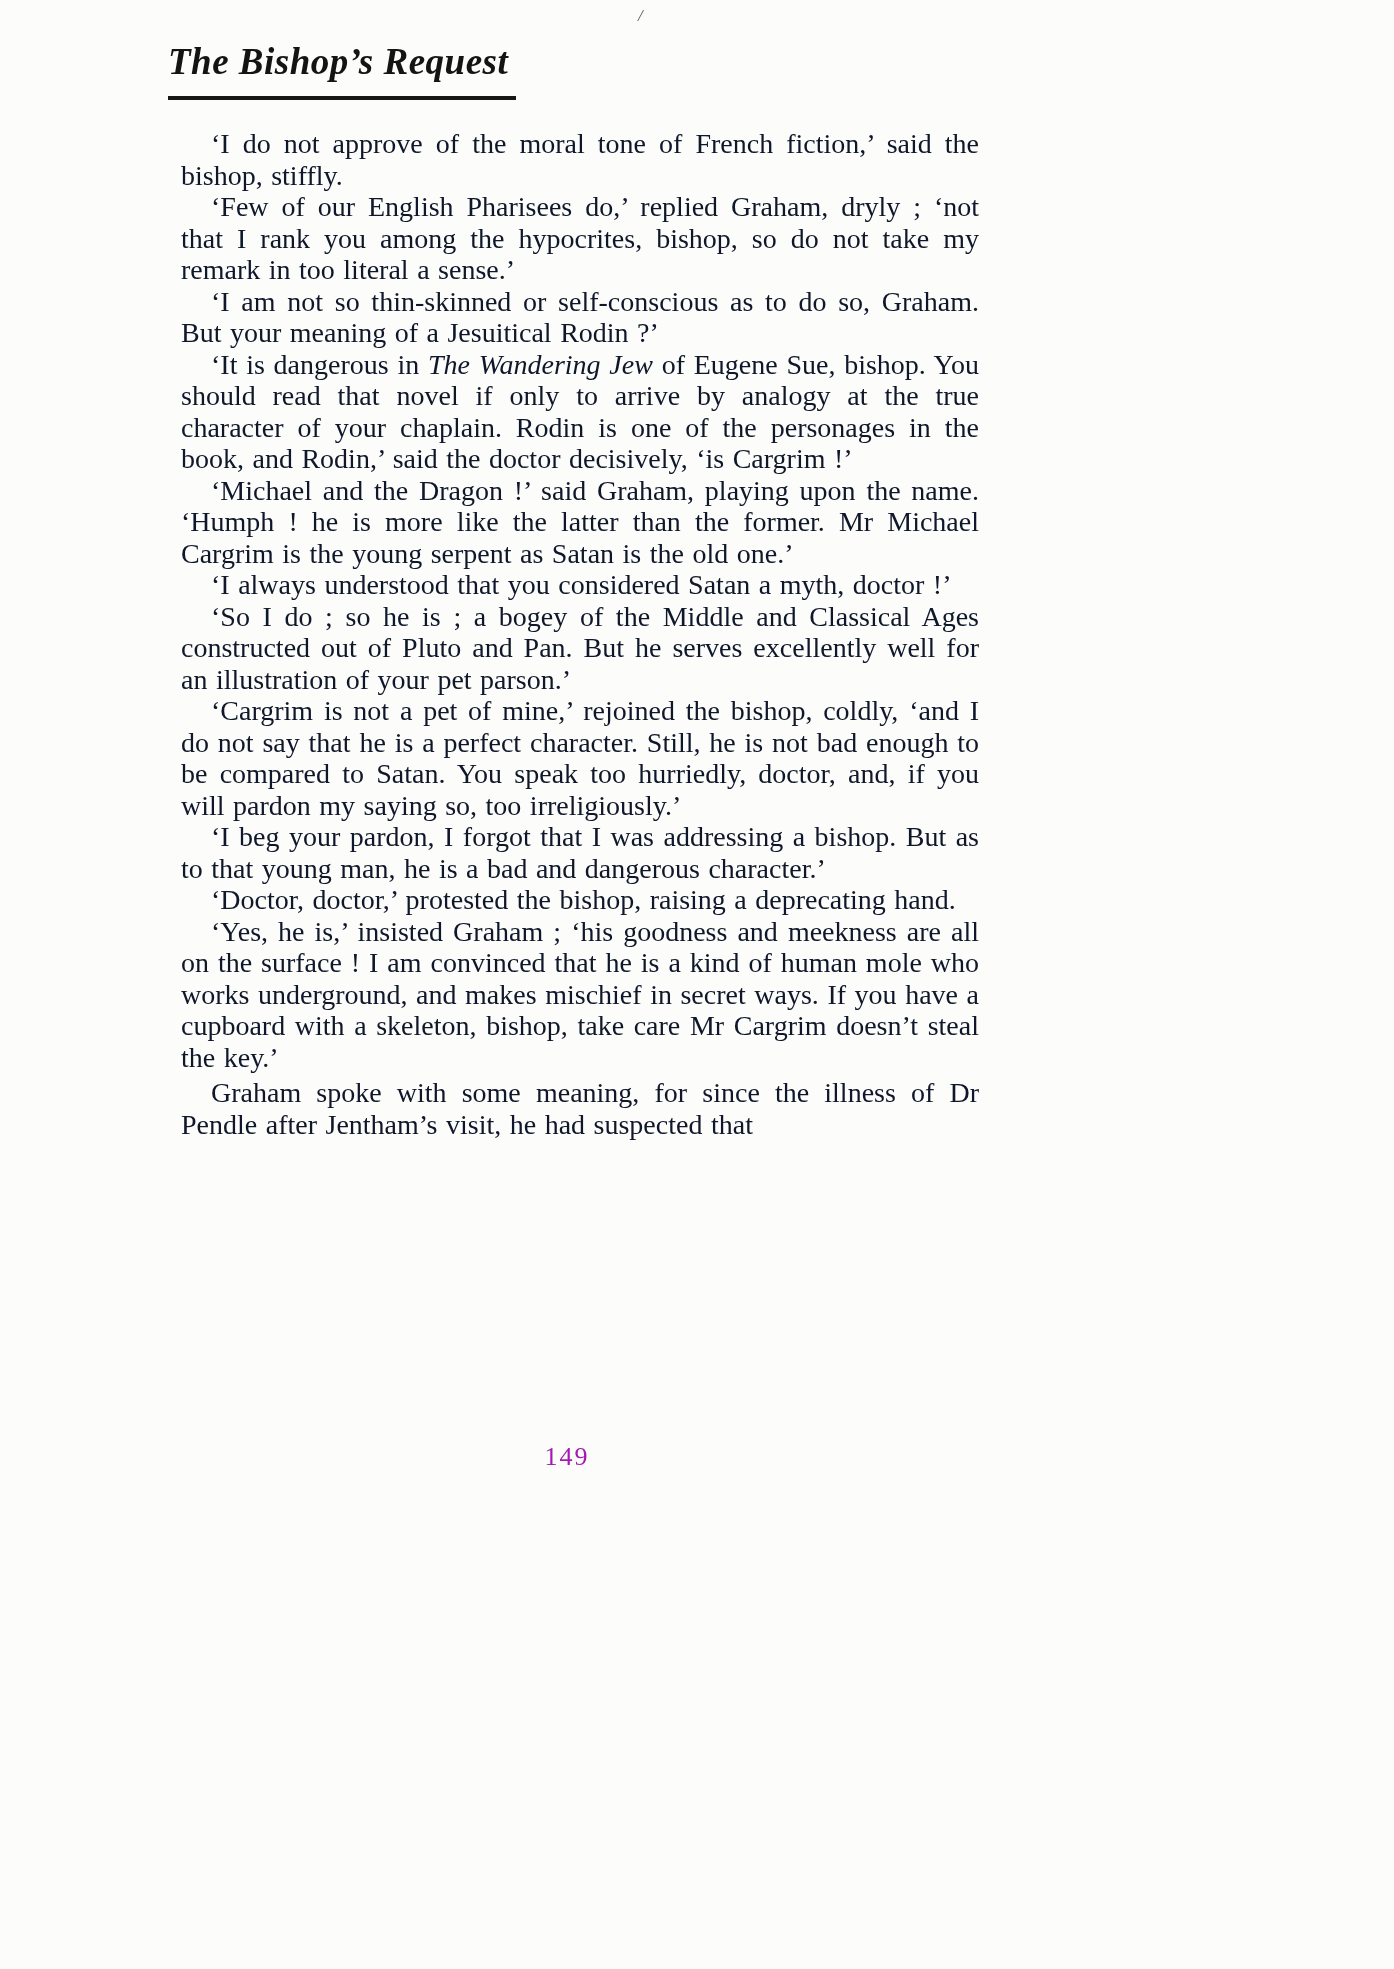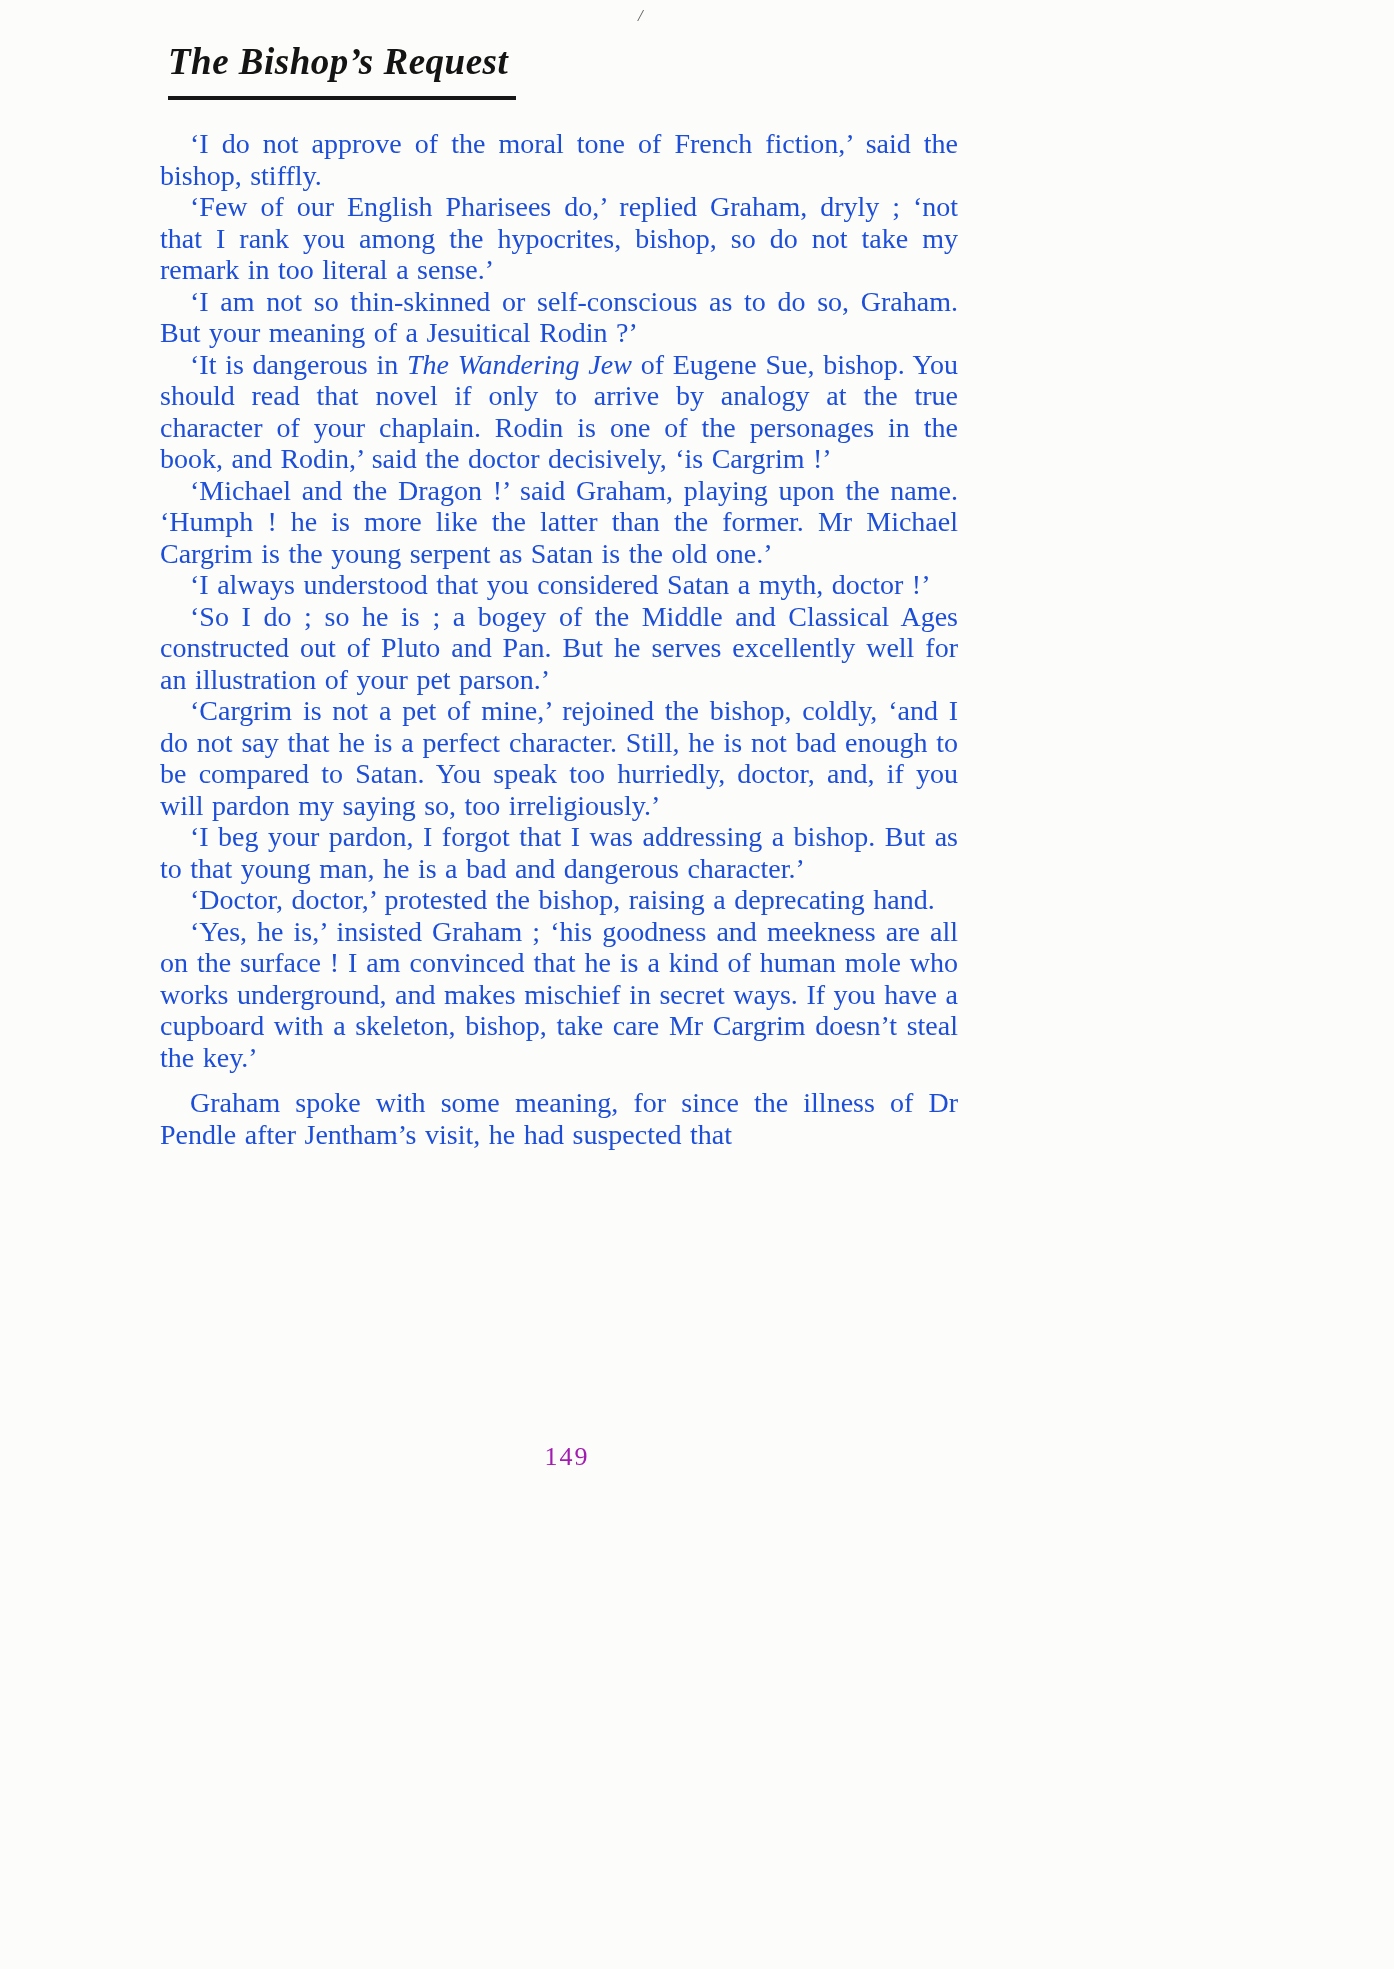--- a/index.html
+++ b/index.html
@@ -40,30 +40,30 @@
     position: absolute;
     top: 96px;
     left: 168px;
     width: 348px;
     height: 4px;
     background: #171717;
   }
   .text-block {
     position: absolute;
     top: 128px;
-    left: 160px;
+    left: 181px;
     width: 798px;
     font-size: 28px;
     line-height: 31.5px;
     text-align: justify;
-    color: #1d4ed8;
+    color: #0f172a;
     word-spacing: 1.5px;
   }
   .para { text-indent: 30px; }
-  .para.extra-space { margin-top: 14px; }
+  .para.extra-space { margin-top: 4px; }
   .italic { font-style: italic; }
   .page-number {
     position: absolute;
     top: 1442px;
     left: 168px;
     width: 798px;
     text-align: center;
     font-size: 26px;
     letter-spacing: 2px;
     color: #a21caf;

